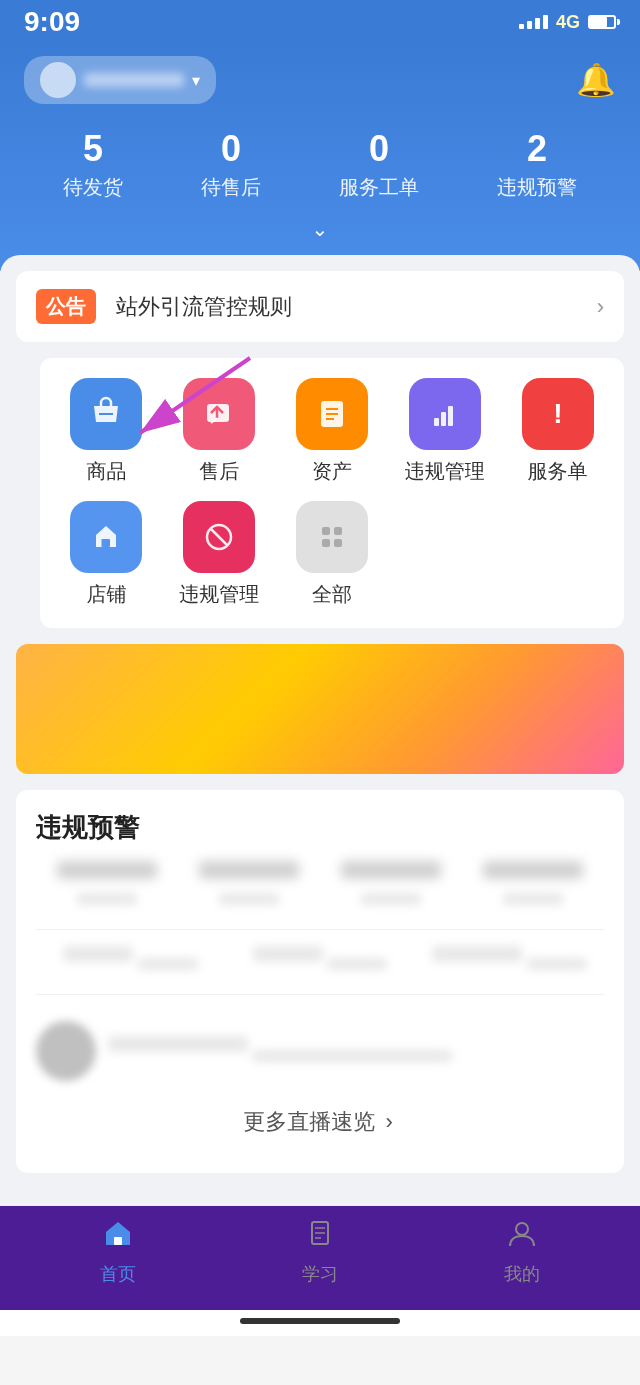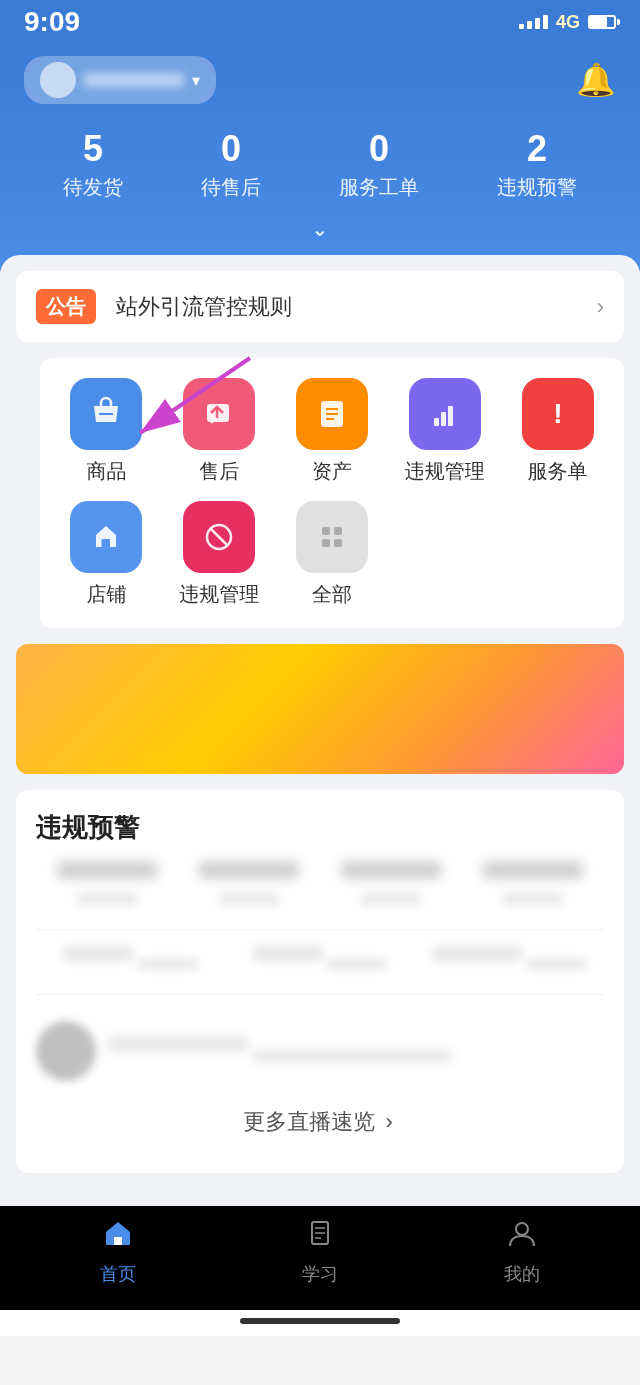--- a/index.html
+++ b/index.html
@@ -320,21 +320,21 @@
       padding: 16px;
       font-size: 22px;
       color: #555;
     }
     .more-live span {
       margin-right: 4px;
     }
 
     
     .bottom-nav {
-      background: #000000;
+      background: #4c1d95;
       border-top: 1px solid #eee;
       display: flex;
       justify-content: center;
       padding: 12px 17px 24px;
       position: sticky;
       bottom: 0;
     }
     .nav-item {
       display: flex;
       flex-direction: column;

